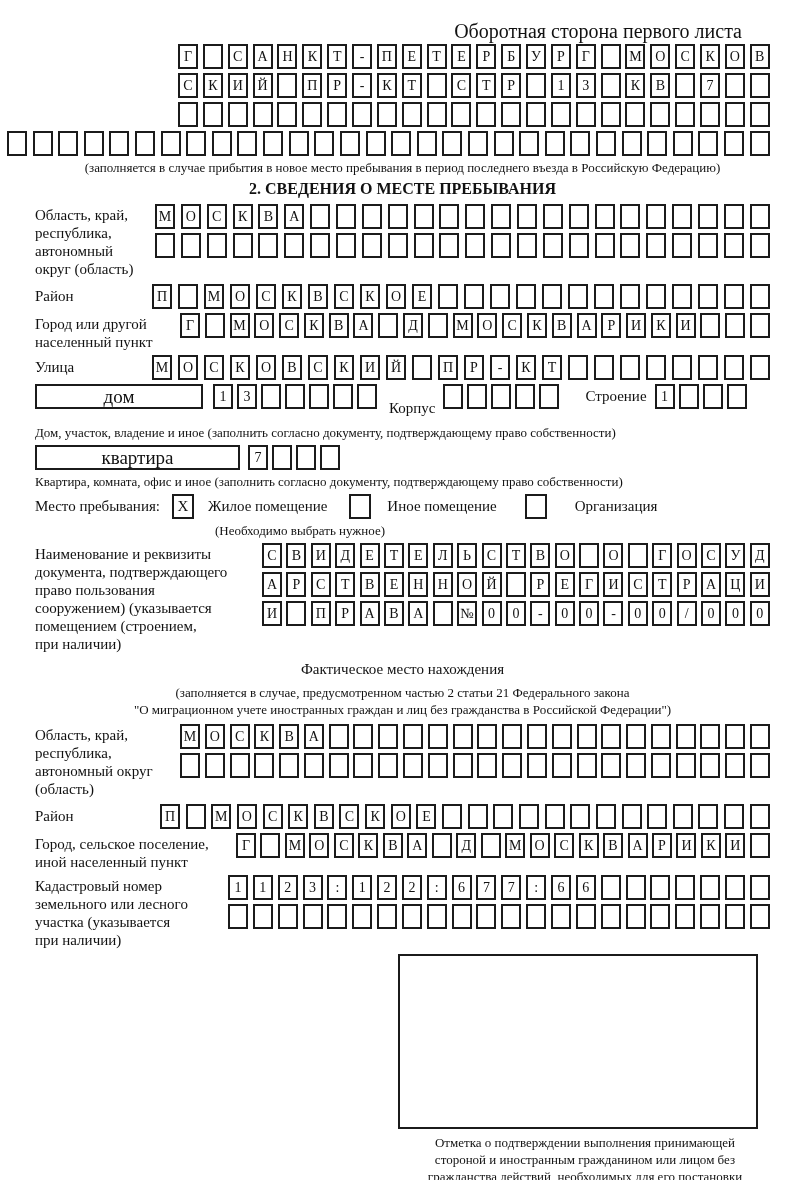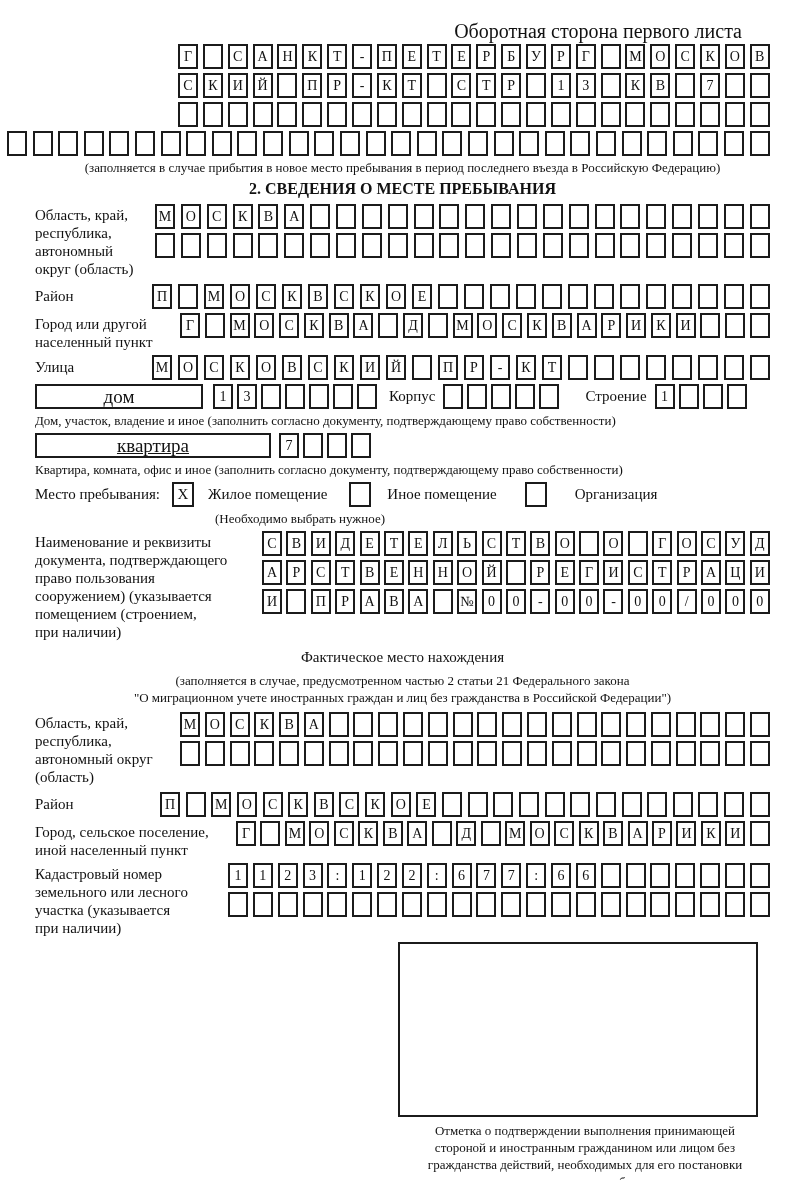--- a/index.html
+++ b/index.html
@@ -341,40 +341,40 @@
     <div class="widebox" style="width:168px;">дом</div>
     <div class="cells-inline" style="margin-left:10px;">
         <div class="cell">1</div>
         <div class="cell">3</div>
         <div class="cell"></div>
         <div class="cell"></div>
         <div class="cell"></div>
         <div class="cell"></div>
         <div class="cell"></div>
       </div>
-    <div class="inline-label" style="margin-left:12px;">Корпус</div>
+    <div class="inline-label" style="margin-left:12px;margin-top:12px;">Корпус</div>
     <div class="cells-inline" style="margin-left:8px;">
         <div class="cell"></div>
         <div class="cell"></div>
         <div class="cell"></div>
         <div class="cell"></div>
         <div class="cell"></div>
       </div>
     <div class="inline-label" style="margin-left:26px;">Строение</div>
     <div class="cells-inline" style="margin-left:8px;">
         <div class="cell">1</div>
         <div class="cell"></div>
         <div class="cell"></div>
         <div class="cell"></div>
       </div>
   </div>
   <div class="caption">Дом, участок, владение и иное (заполнить согласно документу, подтверждающему право собственности)</div>
 
   <div class="field">
-    <div class="widebox" style="width:236px;text-decoration:underline;">квартира</div>
+    <div class="widebox" style="width:205px;">квартира</div>
     <div class="cells-inline" style="margin-left:8px;">
         <div class="cell">7</div>
         <div class="cell"></div>
         <div class="cell"></div>
         <div class="cell"></div>
       </div>
   </div>
   <div class="caption">Квартира, комната, офис и иное (заполнить согласно документу, подтверждающему право собственности)</div>
 
   <div class="stay-row">

